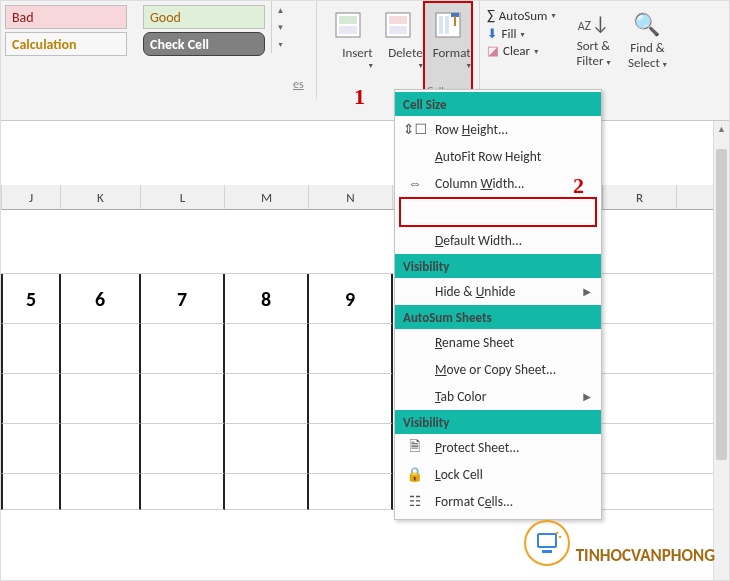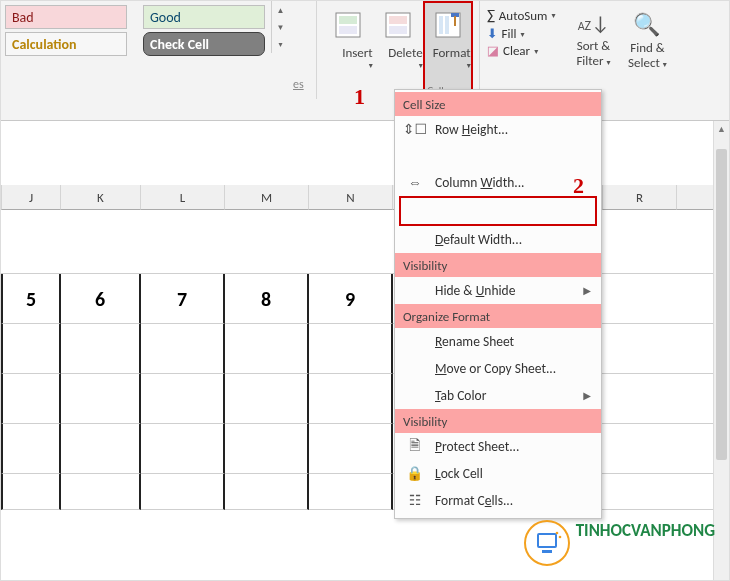--- a/index.html
+++ b/index.html
@@ -3,21 +3,21 @@
 <meta charset="utf-8">
 <style>
 * { box-sizing: border-box; margin: 0; padding: 0; }
 body { font-family: "Segoe UI", Calibri, sans-serif; font-size: 13px; background: #fff; width: 730px; height: 581px; position: relative; overflow: hidden; border: 1px solid #ddd;}
 .ribbon { background: #f3f3f3; height: 120px; border-bottom: 1px solid #c8c8c8; display: flex; align-items: flex-start; position: relative; }
 
 .styles-panel { display: flex; flex-direction: column; gap: 3px; padding: 4px; }
 .styles-row { display: flex; gap: 16px; }
 .style-box { width: 122px; height: 24px; border: 1px solid #bfbfbf; font-size: 14px; display: flex; align-items: center; padding: 0 6px; }
 .bad { background: #f8d7da; color: #8b1a1a; }
-.good { background: #e0efd8; color: #0c4a6e; }
+.good { background: #e0efd8; color: #a16207; }
 .calc { background: #f7f7f7; color: #b8860b; font-weight: bold; }
 .check { background: #808080; color: #fff; font-weight: bold; border-color: #404040; border-radius: 7px; }
 .styles-dd { width: 18px; height: 52px; border-left: 1px solid #cfcfcf; display: flex; flex-direction: column; align-items: center; justify-content: space-around; color: #666; font-size: 8px; margin-left: 2px; }
 
 .cells-group { border-left: 1px solid #d6d6d6; border-right: 1px solid #d6d6d6; display: flex; padding: 2px 6px 0; height: 98px; position: relative;}
 .cells-btn { width: 50px; text-align: right; font-size: 13px; color: #444; padding-top: 2px; }
 .cells-label-wrap { font-size: 11px; color: #777; position:absolute; bottom: 2px; left:50%; transform:translateX(-50%);margin-left:40px;}
 .format-btn { background: #d8d8d8; border: 1px solid #aaa; }
 .icn-large { width: 36px; height: 36px; margin: 2px auto 2px; display: flex; align-items: center; justify-content: center; }
 .dd-arrow { font-size: 8px; color: #555; }
@@ -29,31 +29,31 @@
 .grid-area { position: absolute; top: 120px; left: 0; right: 0; bottom: 0; background: #fff; }
 .colhdr-row { display: flex; height: 25px; }
 .colhdr { border-right: 1px solid #d4d4d4; border-bottom: 1px solid #aaa; background: #f0f0f0; color: #444; display: flex; align-items: center; justify-content: center; font-size: 13px; }
 .data-row { display: flex; height: 50px; }
 .cell { border-right: 1px solid #cfcfcf; border-bottom: 1px solid #cfcfcf; display: flex; align-items: center; justify-content: center; font-size: 20px; font-weight: bold; }
 .thick-cell{border-right:2px solid #222;}
 .thin-row{height:36px;}
 
 
 .format-menu { position: absolute; top: 88px; left: 393px; width: 208px; background: #fcfcfc; border: 1px solid #c4c4c4; box-shadow: 2px 2px 4px rgba(0,0,0,.2); z-index: 50; padding: 2px 0 4px; }
-.menu-hdr { font-weight: normal; font-size: 13px; color: #444; padding: 5px 8px 4px; background: #fca5a5;}
+.menu-hdr { font-weight: bold; font-size: 13px; color: #444; padding: 5px 8px 4px; background: #14b8a6;}
 .menu-item { display: flex; align-items: center; gap: 10px; padding: 5px 10px 5px 10px; font-size: 13.5px; color: #333; white-space: nowrap;}
 .menu-icn { width: 20px; height: 16px; display: inline-flex; align-items: center; justify-content: center; color: #555; font-size: 14px;}
 .menu-arrow-r { margin-left: auto; color: #666; font-size: 10px; }
 .redbox { border: 2.5px solid #cc0000; }
 
 
 .annot { position: absolute; color: #cc0000; font-weight: bold; font-size: 22px; font-family: "Times New Roman", serif; z-index: 60; }
 
 
-.watermark { position: absolute; bottom: 14px; right: 14px; display: flex; align-items: flex-start; gap: 6px; font-weight: bold; font-size: 17px; color: #15803d; opacity: .95;z-index:55}
+.watermark { position: absolute; bottom: 14px; right: 14px; display: flex; align-items: flex-end; gap: 6px; font-weight: bold; font-size: 17px; color: #a16207; opacity: .95;z-index:55}
 .wm-circle { width: 46px; height: 46px; border: 2px solid #f39c12; border-radius: 50%; display: flex; align-items: center; justify-content: center; font-size: 18px; position:relative;}
 .wm-circle svg{position:absolute;}
 
 
 .vscroll { position: absolute; right: 0; top: 120px; bottom: 0; width: 16px; background: #f0f0f0; border-left: 1px solid #dcdcdc; z-index:40}
 .vscroll .thumb { position: absolute; top: 28px; bottom: 120px; left: 2px; right: 2px; background: #cdcdcd; border-radius: 2px;}
 .vscroll .arrow{height:16px;text-align:center;font-size:9px;color:#777;line-height:16px;}
 .es{color:#888;font-size:12px;padding:76px 0 0 4px;text-decoration:underline;}
 
 u.acc{text-decoration:underline;}
@@ -161,39 +161,40 @@
 <div class="annot" style="top:172px;left:572px;">2</div>
 
 <div class="format-menu">
   <div class="menu-hdr">Cell Size</div>
   <div class="menu-item">
     <span class="menu-icn">⇕☐</span>
     <span>Row <u class="acc">H</u>eight...</span>
   </div>
   <div class="menu-item">
     <span class="menu-icn"></span>
+    <span><u class="acc">A</u>utoFit Row Height</span>
   </div>
   <div class="menu-item">
     <span class="menu-icn">⇔</span>
     <span>Column <u class="acc">W</u>idth...</span>
   </div>
   <div class="menu-item redbox" style="margin:0 4px;">
     <span class="menu-icn"></span>
   </div>
   <div class="menu-item">
     <span class="menu-icn"></span>
     <span><u class="acc">D</u>efault Width...</span>
   </div>
   <div class="menu-hdr">Visibility</div>
   <div class="menu-item">
     <span class="menu-icn"></span>
     <span>Hide &amp; <u class="acc">U</u>nhide</span>
     <span class="menu-arrow-r">▶</span>
   </div>
-  <div class="menu-hdr">Organize Format</div>
+  <div class="menu-hdr">AutoSum Sheets</div>
   <div class="menu-item">
     <span class="menu-icn"></span>
     <span><u class="acc">R</u>ename Sheet</span>
   </div>
   <div class="menu-item">
     <span class="menu-icn"></span>
     <span><u class="acc">M</u>ove or Copy Sheet...</span>
   </div>
   <div class="menu-item">
     <span class="menu-icn"></span>

